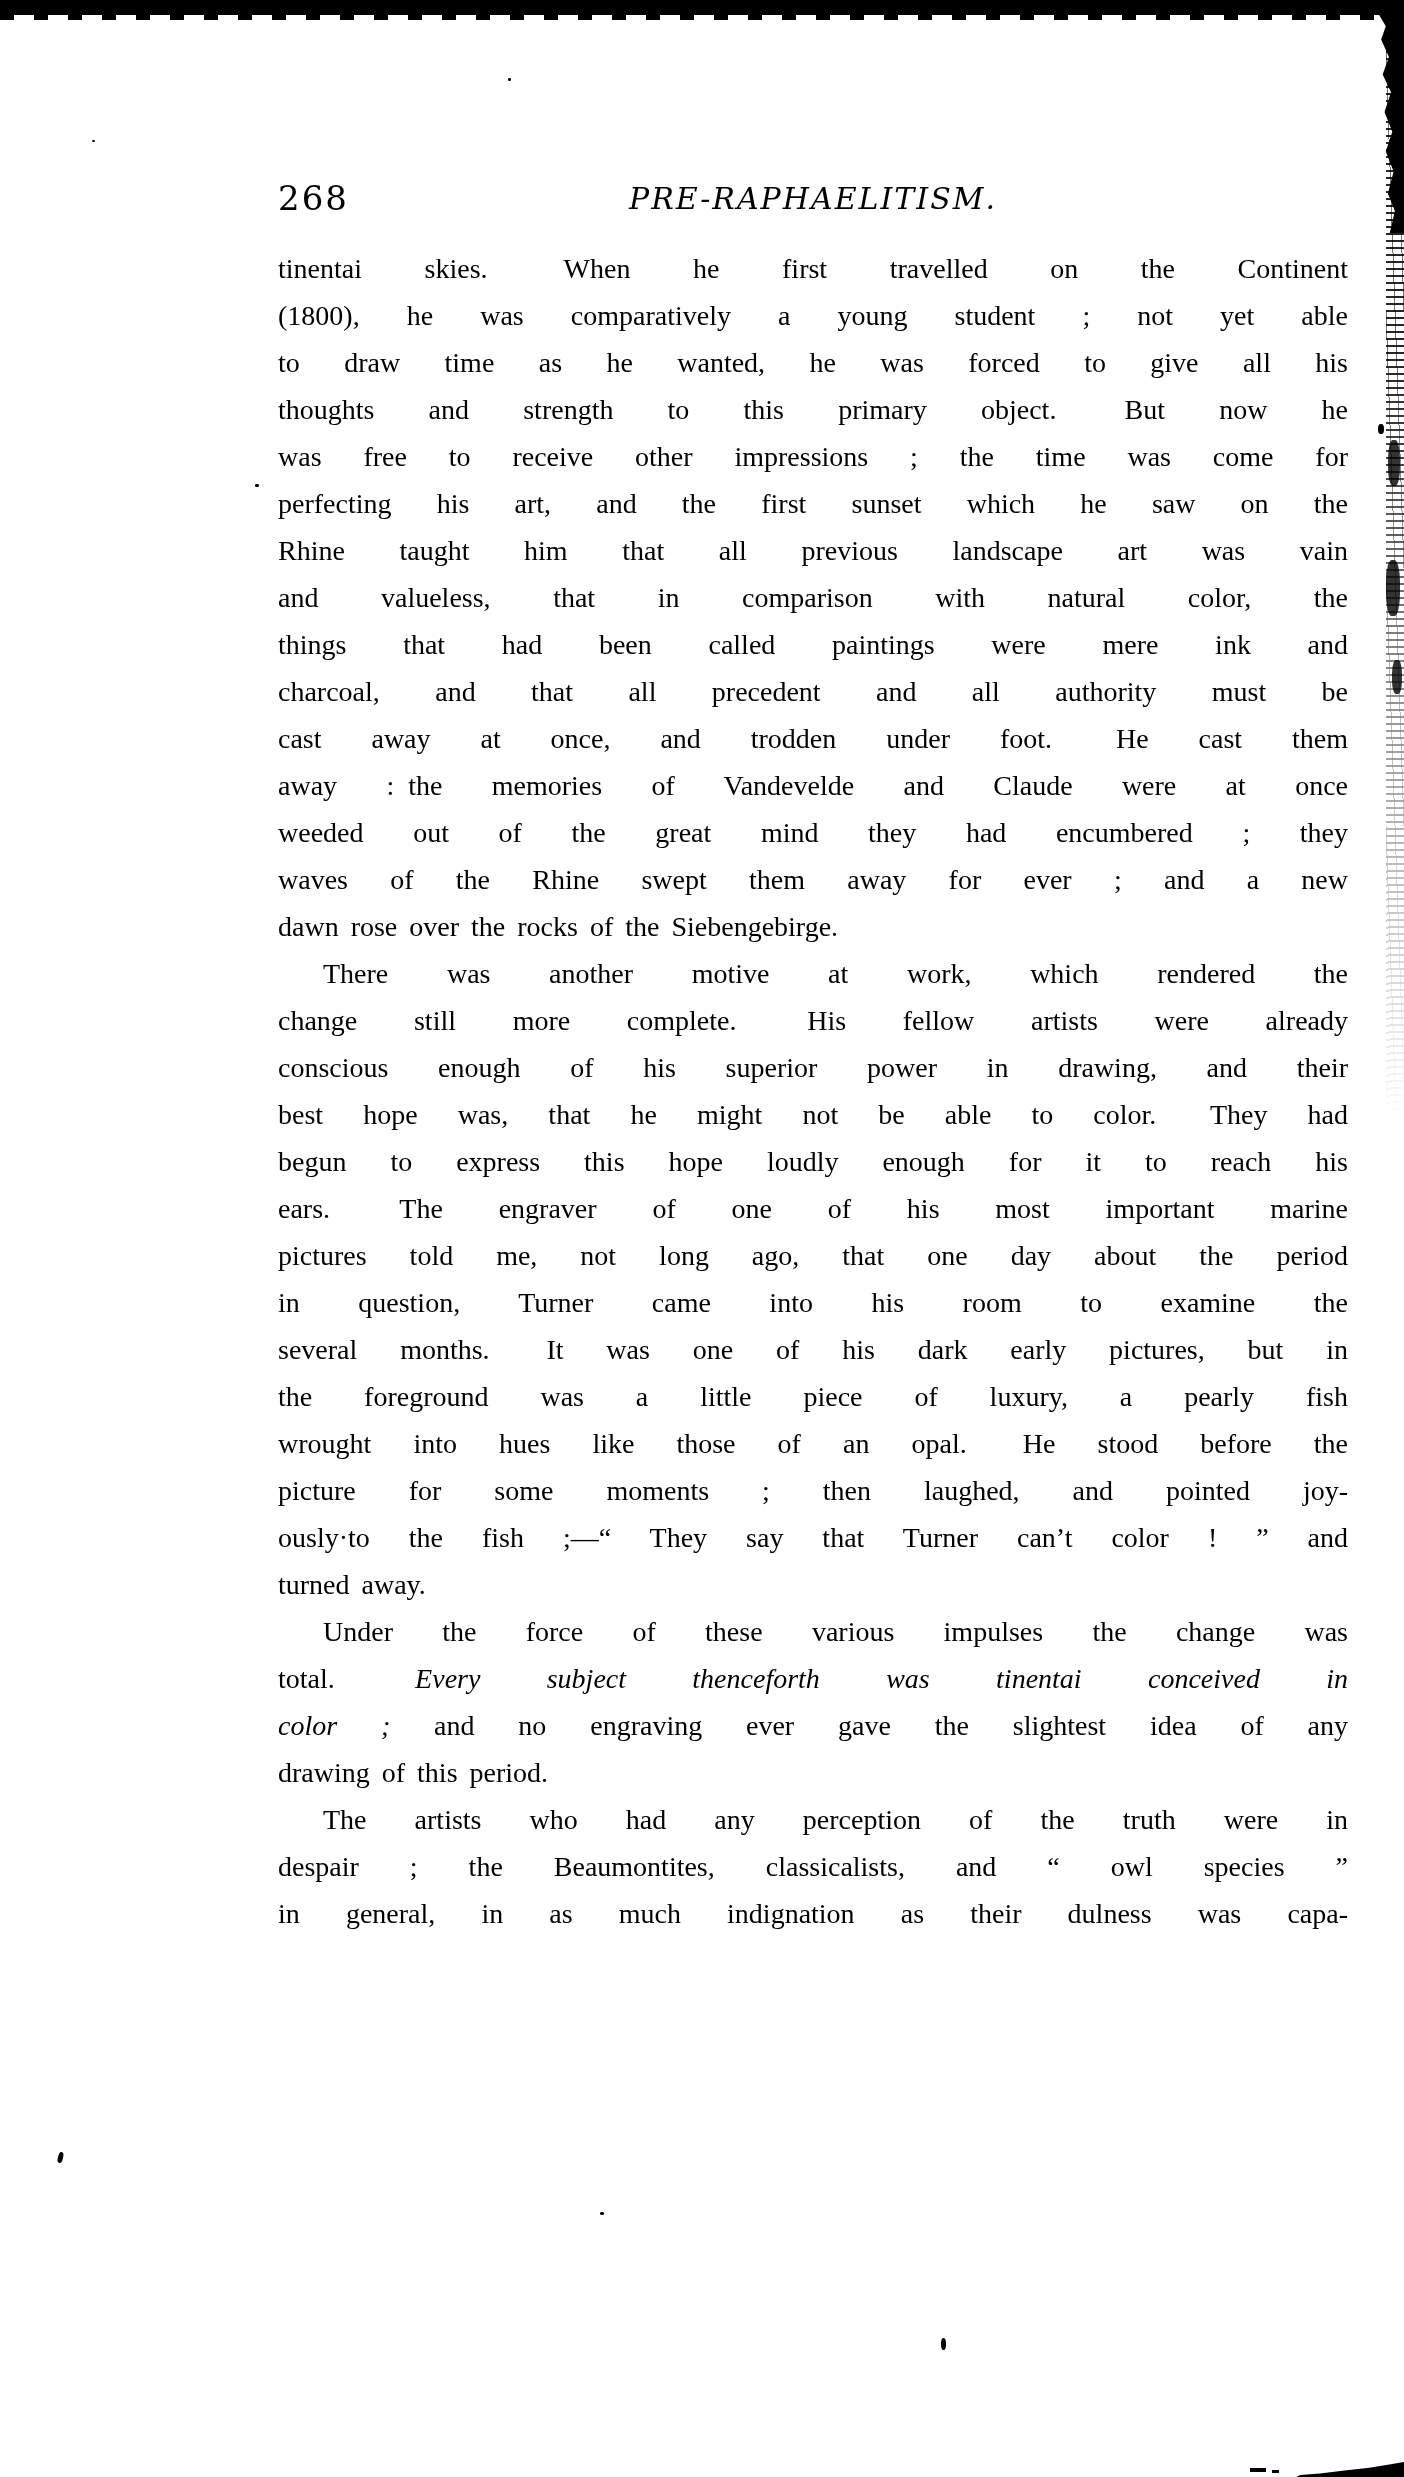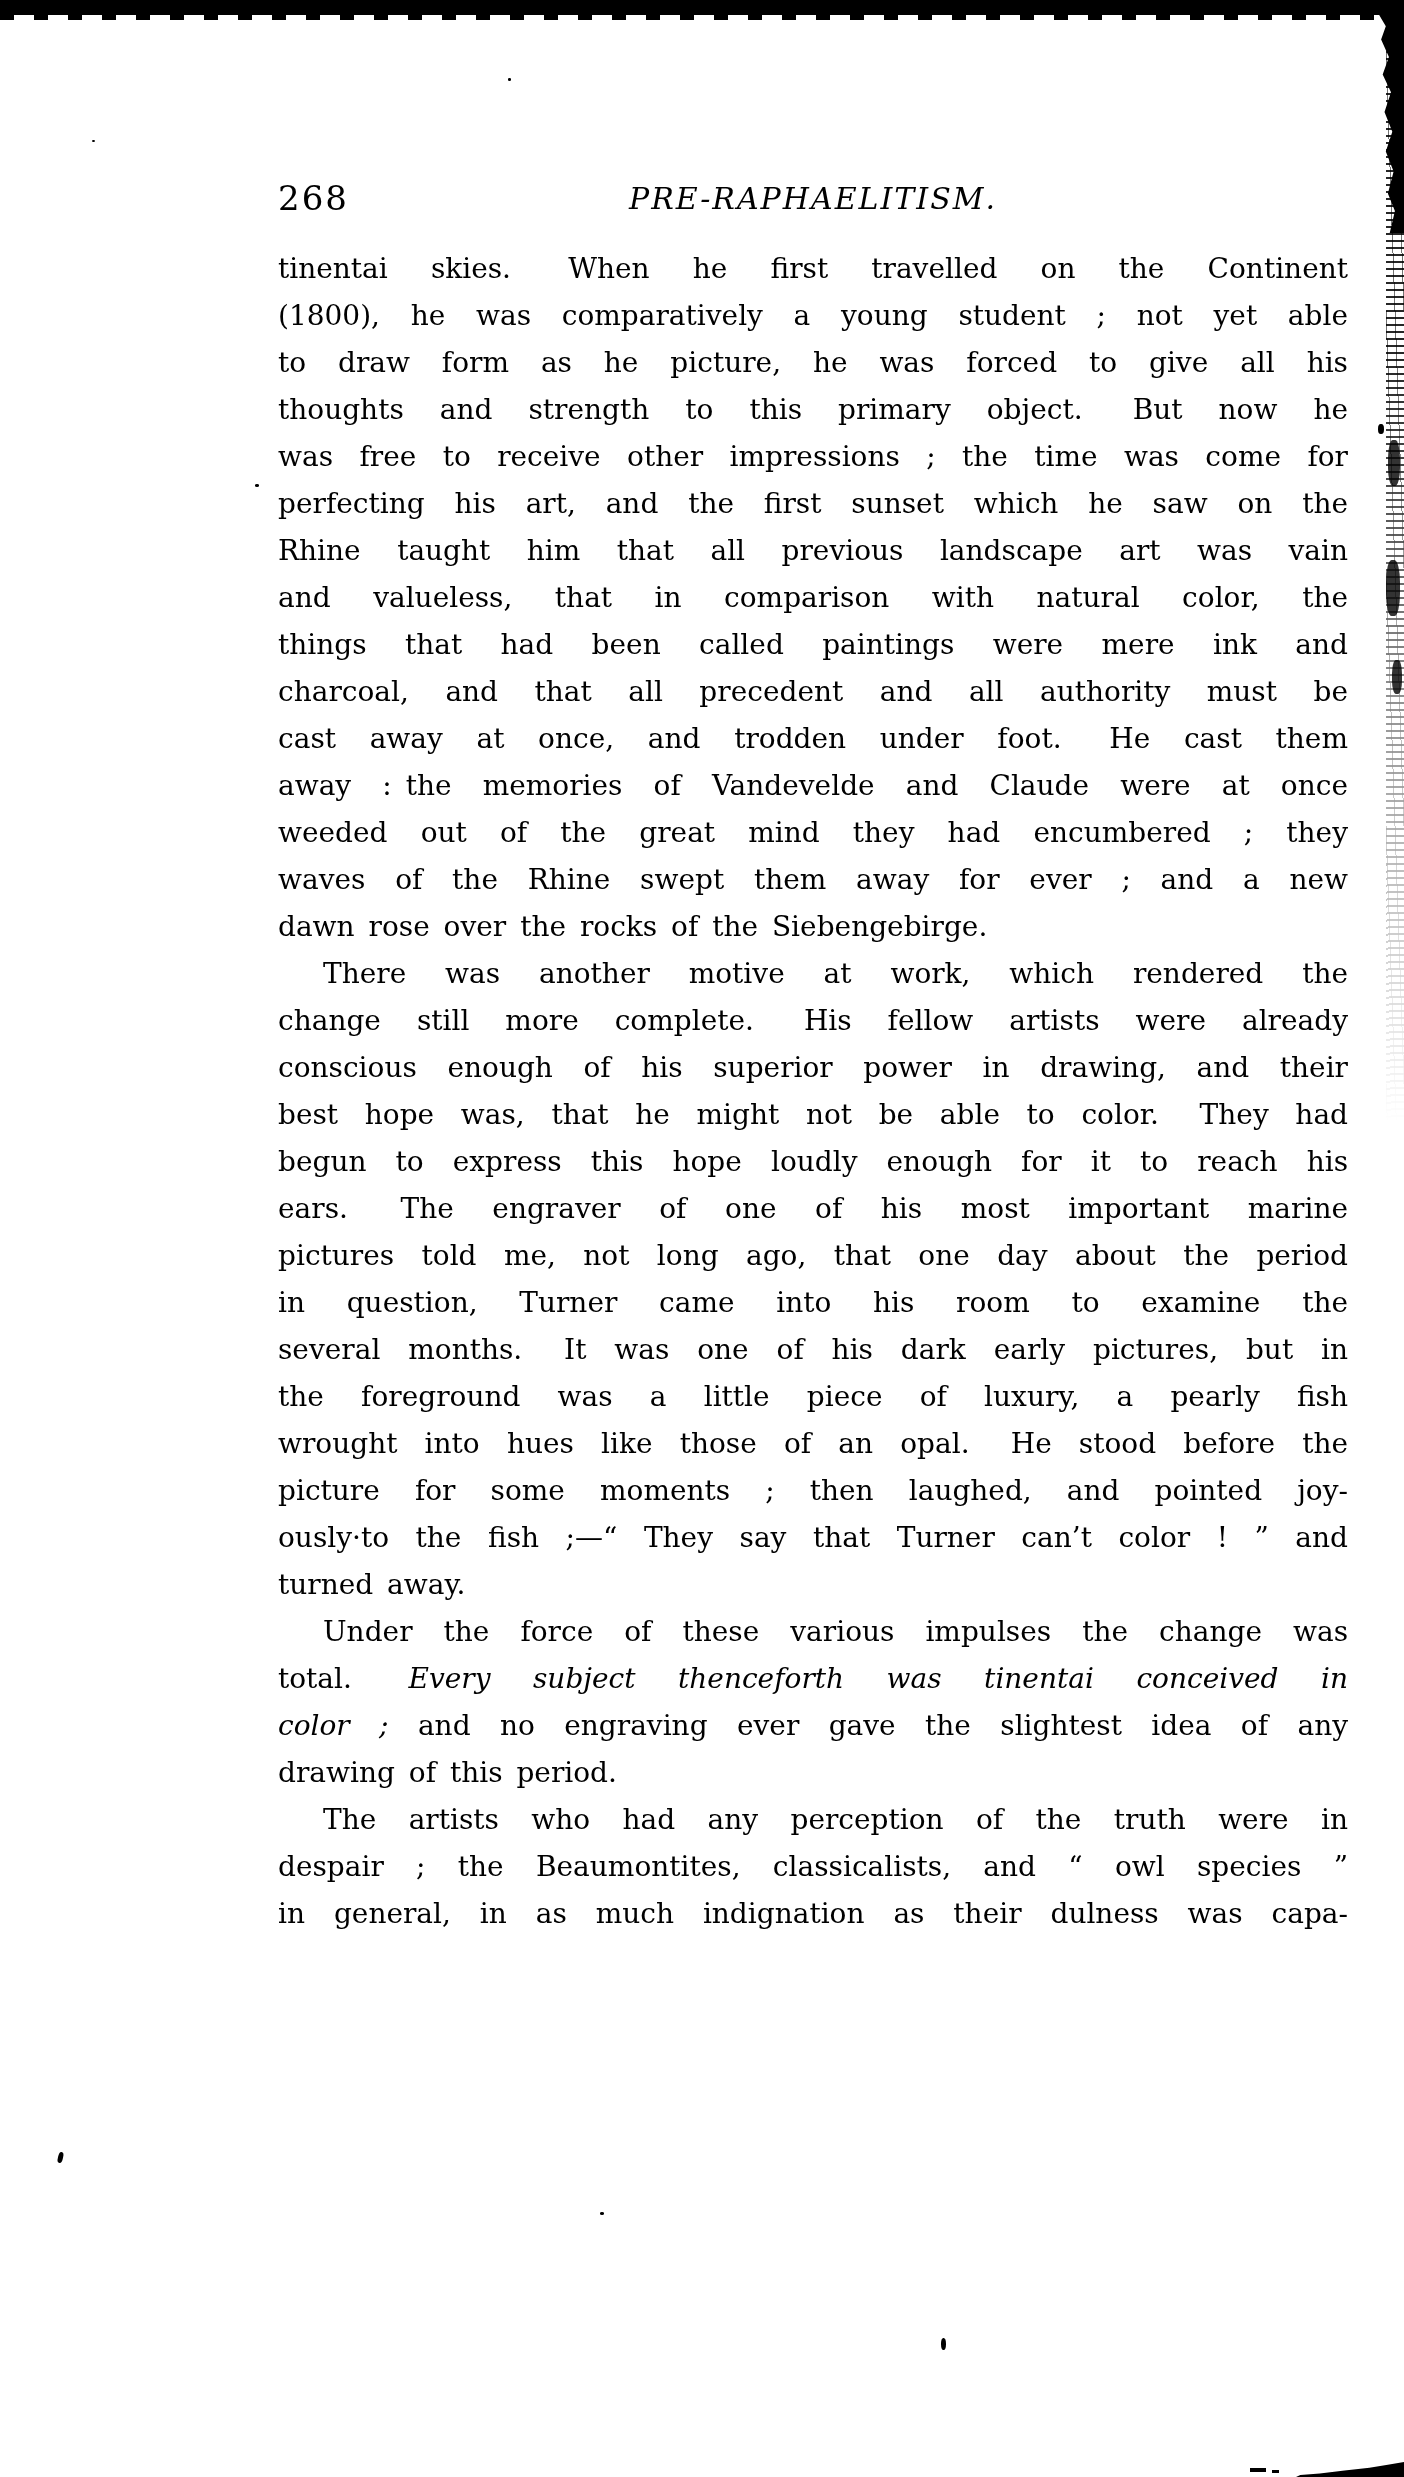--- a/index.html
+++ b/index.html
@@ -41,20 +41,21 @@
   }
   
   .page-body{
     position:absolute;left:278px;top:245px;width:1070px;
     font-size:28px;line-height:47px;
   }
   .line{
     height:47px;white-space:nowrap;
     text-align:justify;text-align-last:justify;
     word-spacing:2px;
+    font-family:Liberation Serif, serif;
   }
   .line.para-end{text-align:center;text-align-last:left;word-spacing:5px;}
   .line.indent{text-indent:45px;}
 </style>
 </head>
 <body>
 
 <div class="top-bar"></div>
 <div class="corner-blob"></div>
 <div class="right-noise"></div>
@@ -73,21 +74,21 @@
 <span class="speck" style="left:1272px;top:2470px;width:7px;height:3px;border-radius:0;"></span>
 
 <div class="running-head">
   <span class="folio">268</span>
   <span class="head-title">PRE-RAPHAELITISM.</span>
 </div>
 
 <div class="page-body">
     <div class="line">tinentai skies.  When he first travelled on the Continent</div>
     <div class="line">(1800), he was comparatively a young student ; not yet able</div>
-    <div class="line">to draw form as he picture, he was forced to give all his</div>
+    <div class="line">to draw time as he wanted, he was forced to give all his</div>
     <div class="line">thoughts and strength to this primary object.  But now he</div>
     <div class="line">was free to receive other impressions ; the time was come for</div>
     <div class="line">perfecting his art, and the first sunset which he saw on the</div>
     <div class="line">Rhine taught him that all previous landscape art was vain</div>
     <div class="line">and valueless, that in comparison with natural color, the</div>
     <div class="line">things that had been called paintings were mere ink and</div>
     <div class="line">charcoal, and that all precedent and all authority must be</div>
     <div class="line">cast away at once, and trodden under foot.  He cast them</div>
     <div class="line">away : the memories of Vandevelde and Claude were at once</div>
     <div class="line">weeded out of the great mind they had encumbered ; they</div>

